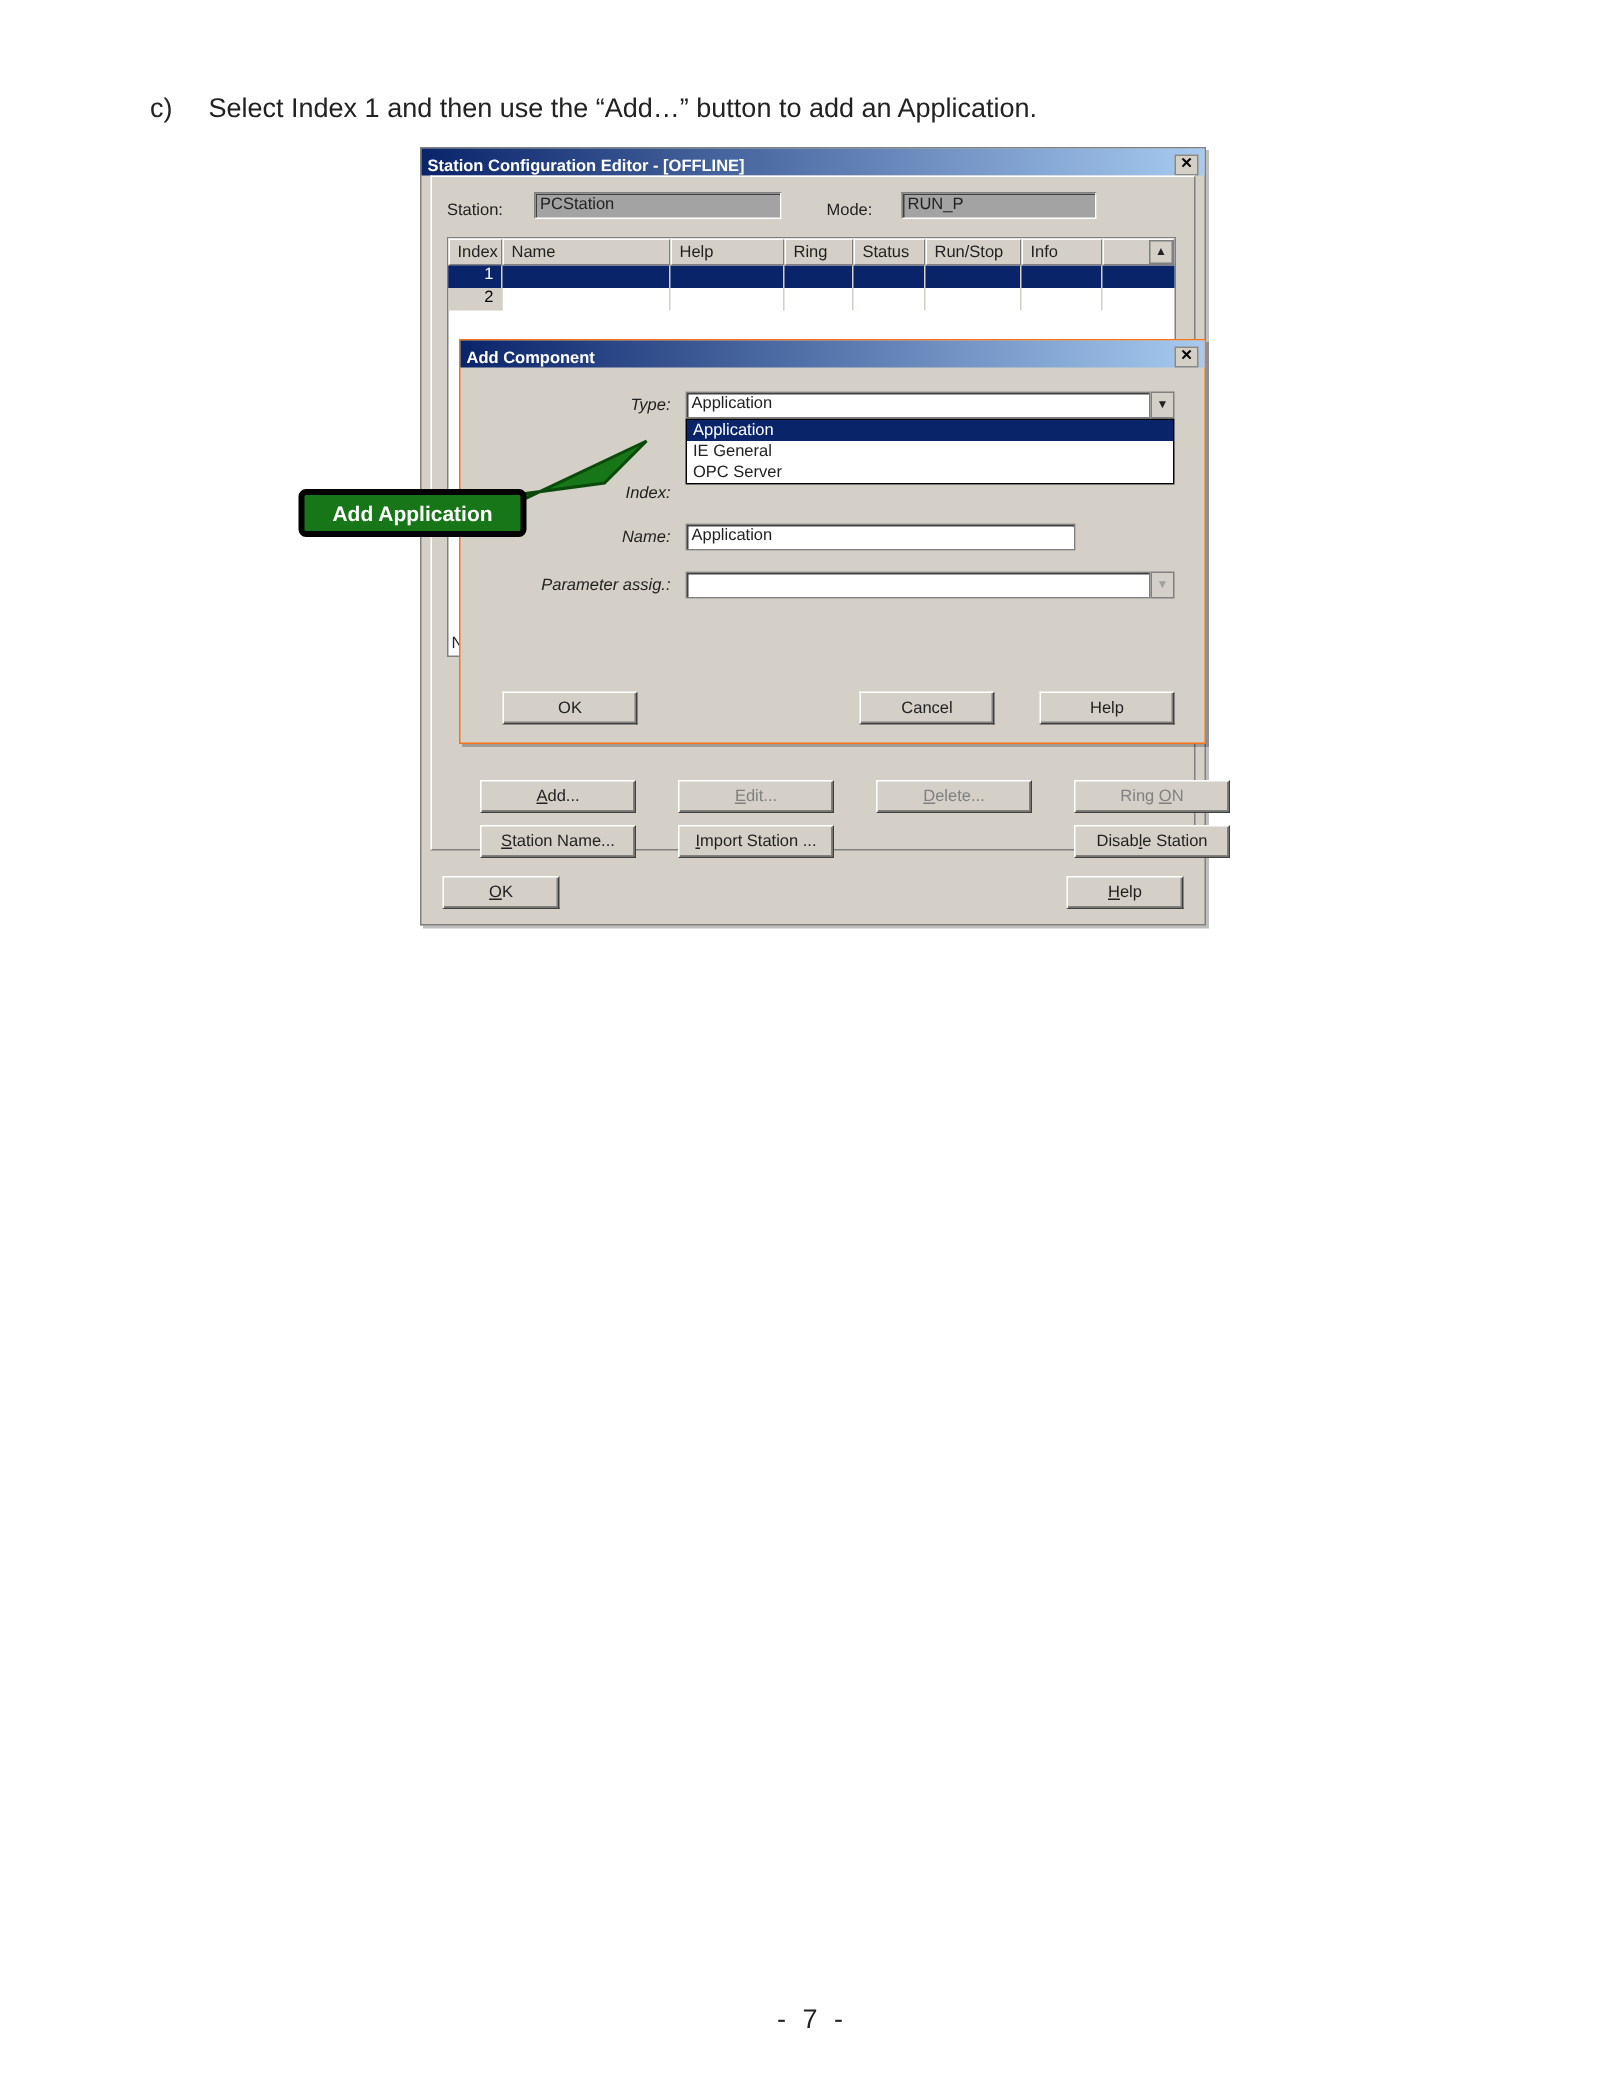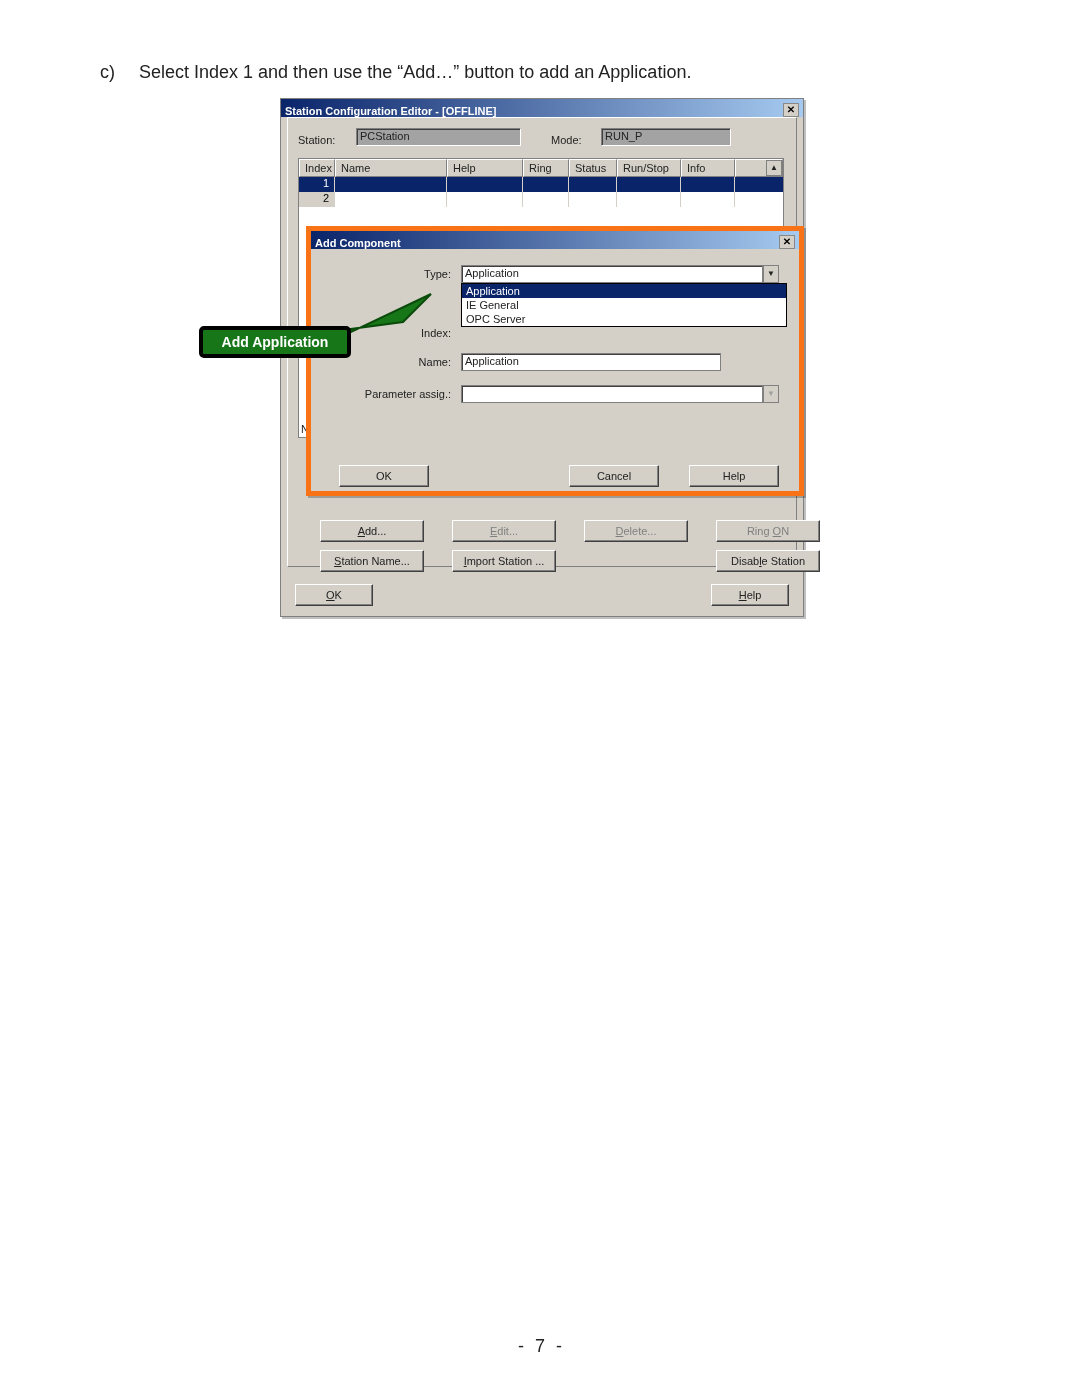--- a/index.html
+++ b/index.html
@@ -163,28 +163,28 @@
   .bottom-row { display: flex; justify-content: space-between; position: absolute; left: 14px; right: 14px; bottom: 10px; }
   .bottom-row .btn { width: 78px; }
 
   
   .modal {
     position: absolute;
     left: 306px; top: 226px;
     width: 498px;
     height: 270px;
     background: #d4d0c8;
-    border: 5px solid #f97316;
+    border: 1px solid #f97316;
     box-shadow: 2px 2px 0 rgba(0,0,0,.25);
     font-size: 11px;
   }
   .modal .titlebar { height: 18px; }
   .modal-body { padding: 16px 20px; position: relative; height: 252px; }
   .form-row { display: flex; align-items: center; margin-bottom: 14px; }
-  .form-row .flabel { width: 130px; text-align: right; padding-right: 10px; }
+  .form-row .flabel { width: 130px; text-align: right; padding-right: 10px; font-style: italic; }
   .combo {
     position: relative;
     display: flex; flex: 1;
   }
   .combo-field {
     flex: 1;
     background: #fff;
     border: 1px solid #808080;
     box-shadow: inset 1px 1px 0 #404040;
     height: 18px; padding: 1px 3px; font-size: 11px;

